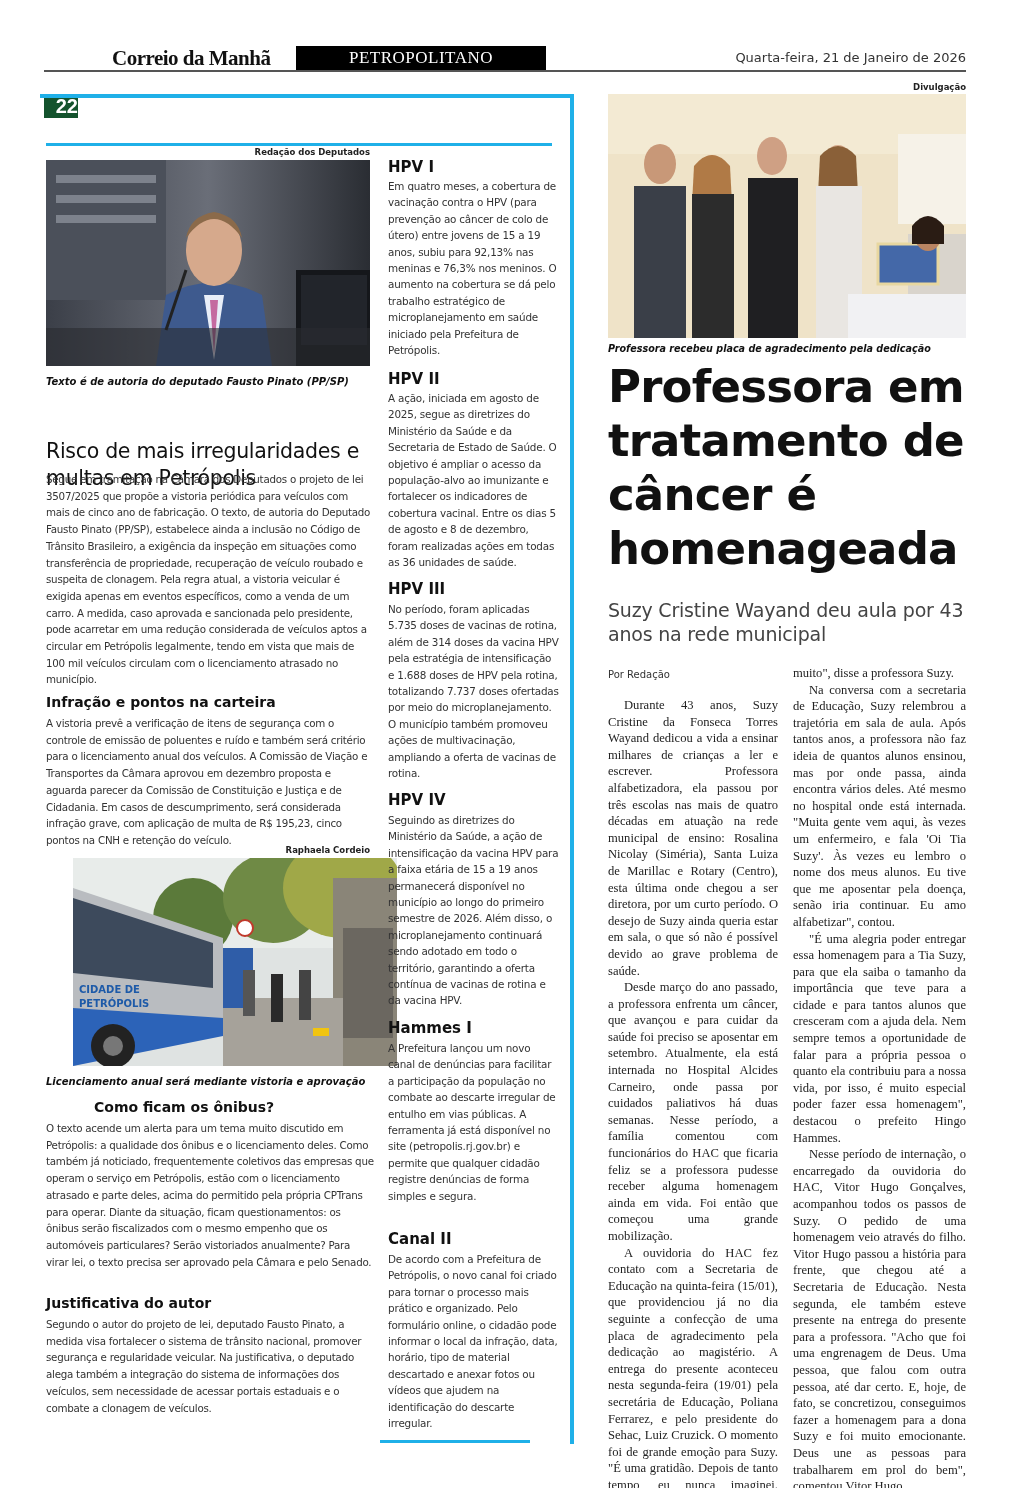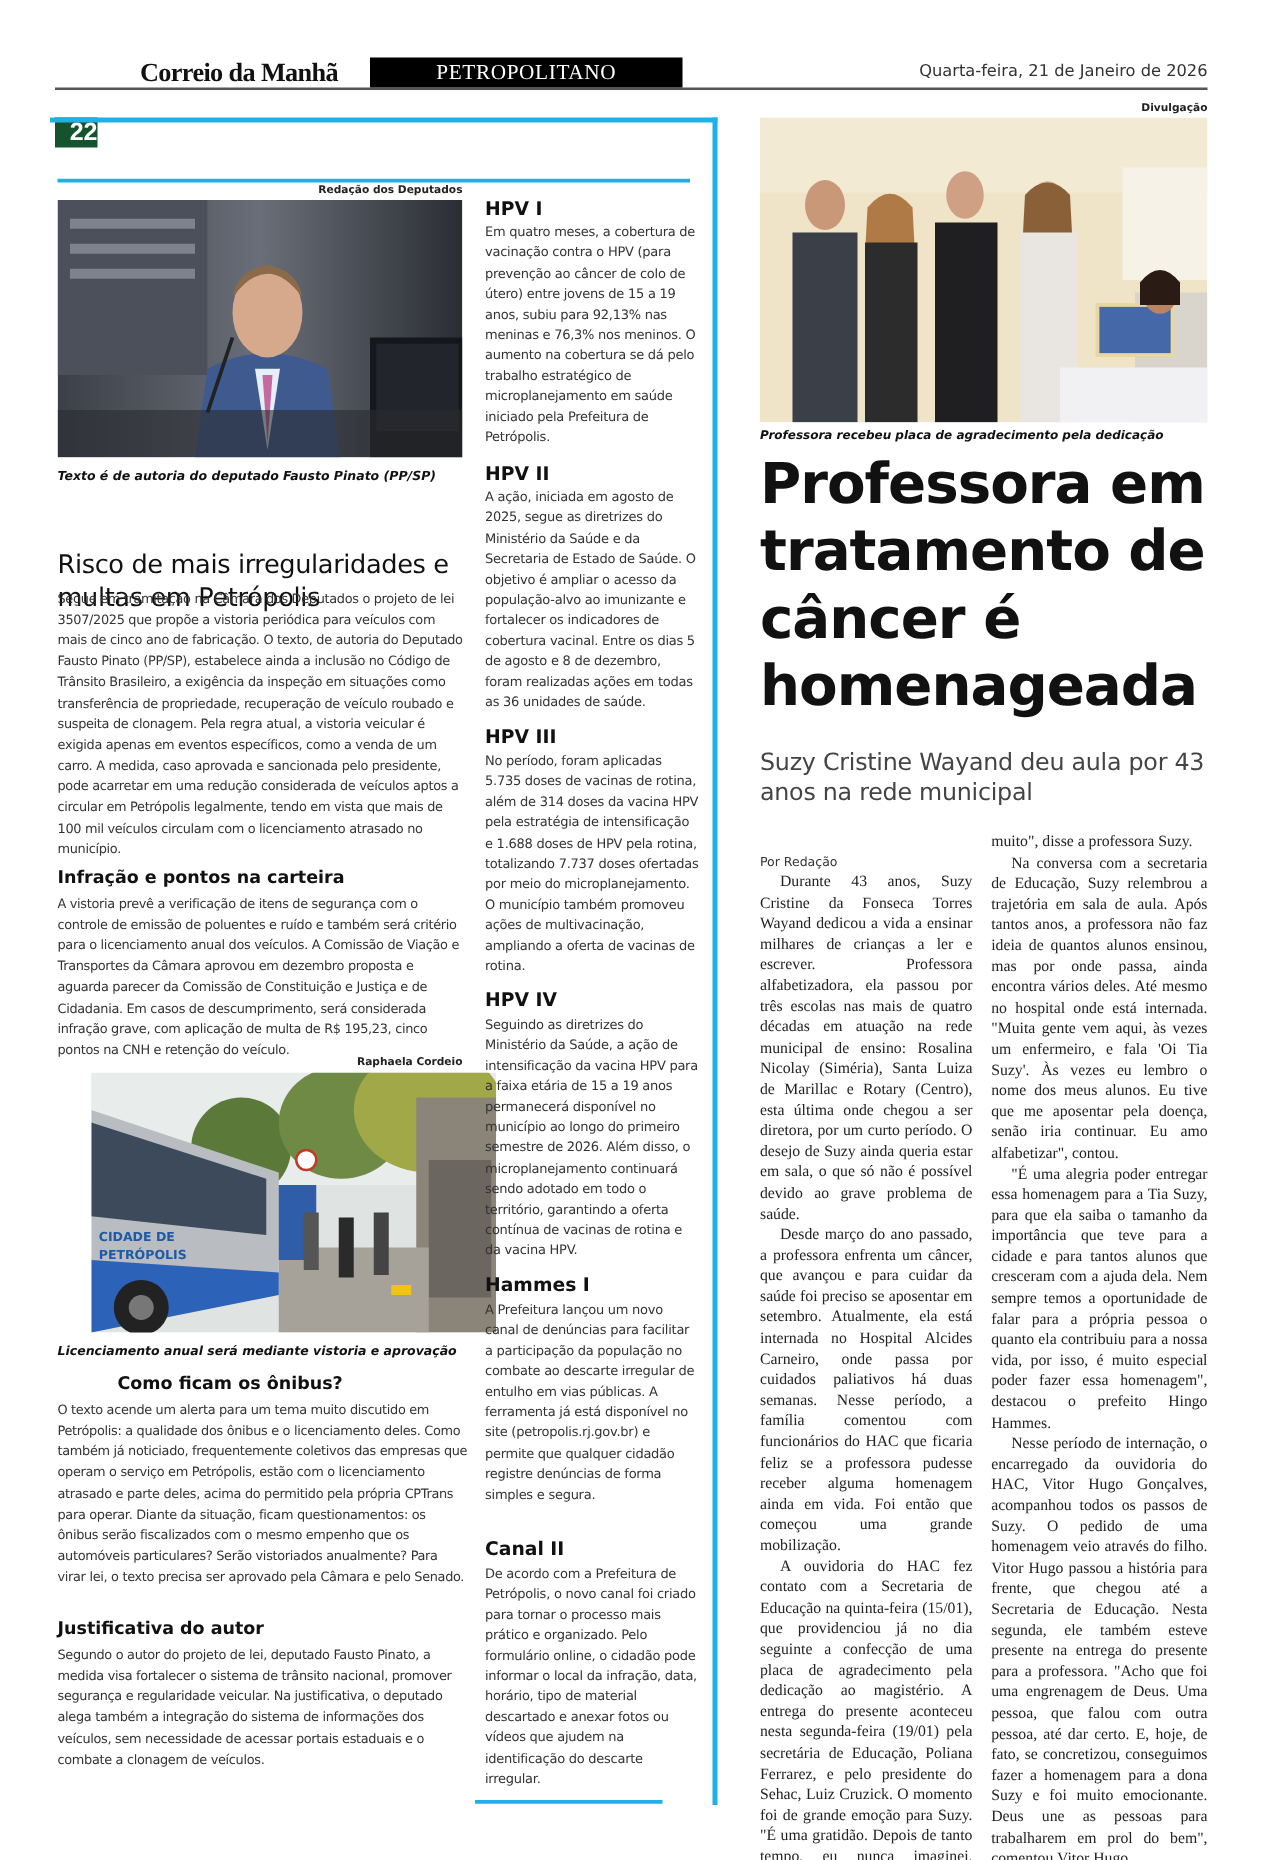--- a/index.html
+++ b/index.html
@@ -28,21 +28,21 @@
   .sub { position: absolute; font-family: "DejaVu Sans", sans-serif; font-weight: 700; font-size: 14px; color: #111; }
   .sans-body { position: absolute; font-family: "DejaVu Sans", sans-serif; font-size: 10.3px; line-height: 16.7px; color: #333; letter-spacing: -0.25px; }
 
   
   .mid-h { position: absolute; left: 388px; font-family: "DejaVu Sans", sans-serif; font-weight: 700; font-size: 15px; color: #111; }
   .mid-body { position: absolute; left: 388px; width: 172px; font-family: "DejaVu Sans", sans-serif; font-size: 10.4px; line-height: 16.4px; color: #333; letter-spacing: -0.2px; }
 
   
   .big-head { position: absolute; left: 608px; top: 360px; width: 370px; font-family: "DejaVu Sans", sans-serif; font-weight: 700; font-size: 45px; line-height: 54px; letter-spacing: -0.8px; color: #111; }
   .deck { position: absolute; left: 608px; top: 598px; width: 360px; font-family: "DejaVu Sans", sans-serif; font-size: 19px; line-height: 24px; color: #444; letter-spacing: -0.2px; }
-  .byline { position: absolute; left: 608px; top: 669px; font-family: "DejaVu Sans", sans-serif; font-size: 10px; color: #333; margin-top: 16px; }
+  .byline { position: absolute; left: 608px; top: 669px; font-family: "DejaVu Sans", sans-serif; font-size: 10px; color: #333; }
   .serif-col { position: absolute; font-family: "Liberation Serif", serif; font-size: 12.6px; line-height: 16.6px; color: #222; text-align: justify; hyphens: auto; }
   .serif-col p { text-indent: 16px; }
   .serif-col p.noindent { text-indent: 0; }
 </style>
 </head>
 <body>
 
 <div class="masthead">
   <div class="page-num">22</div>
   <div class="paper-name">Correio da Manhã</div>

